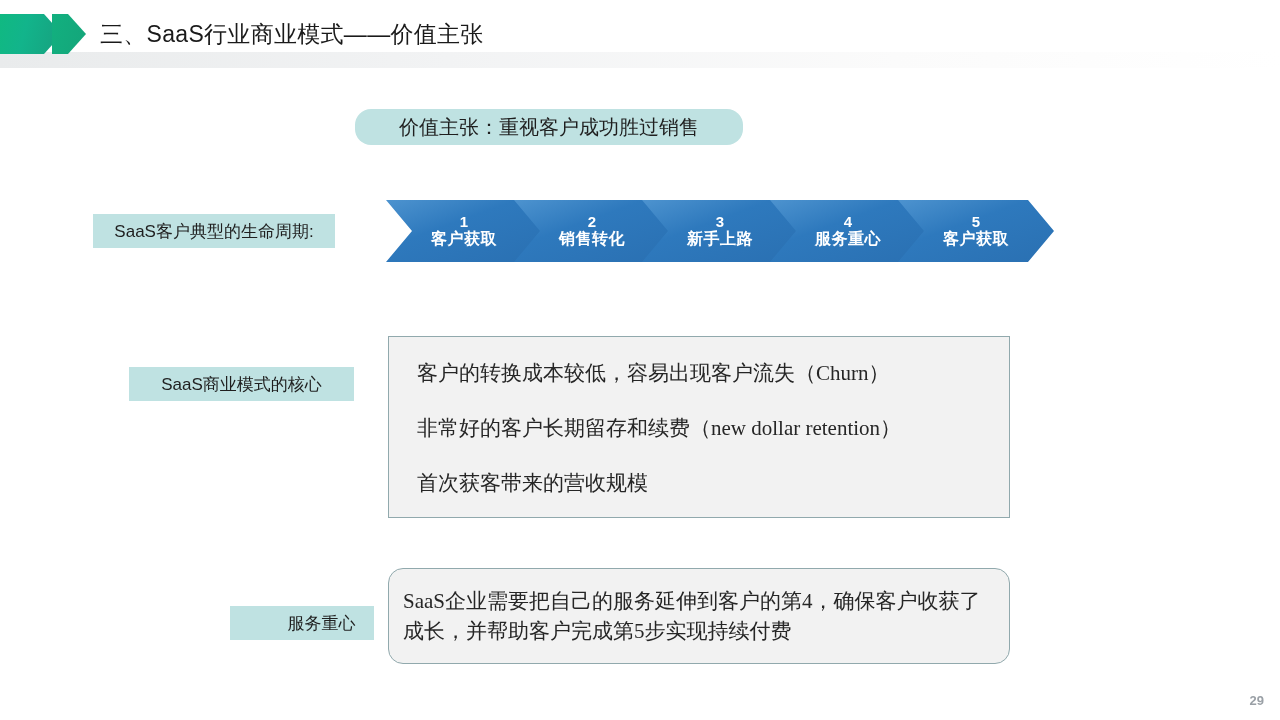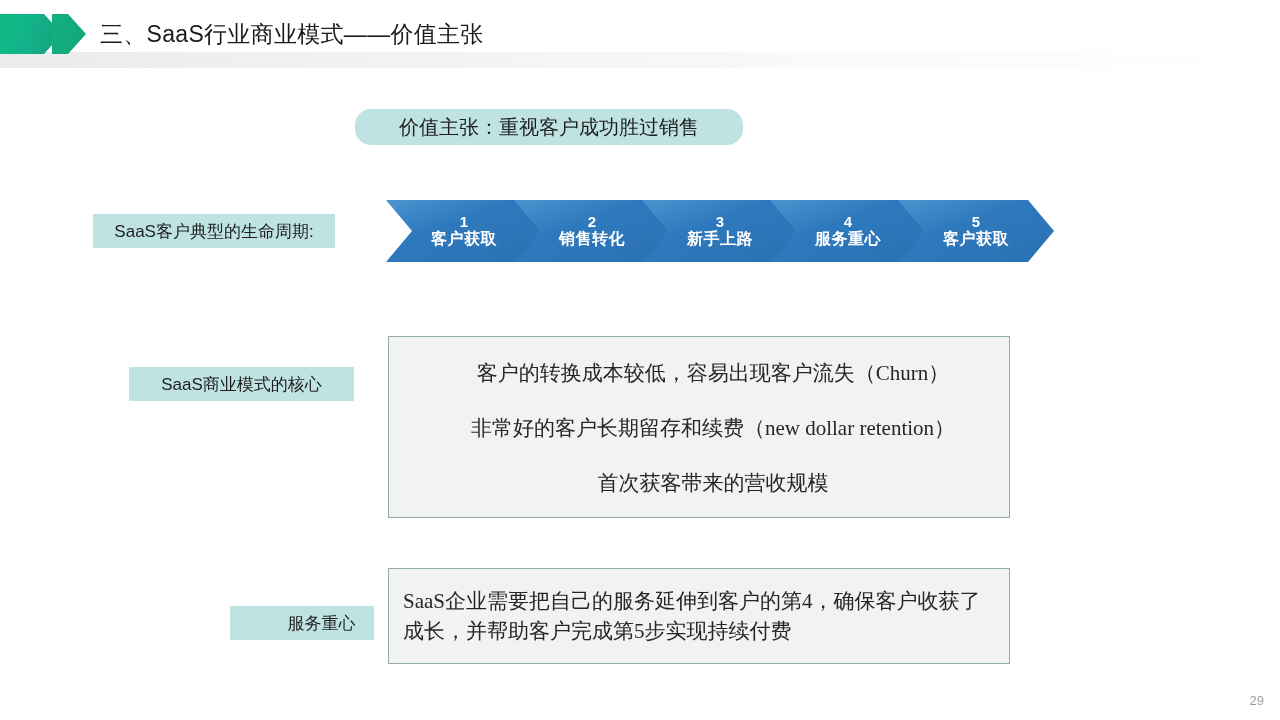--- a/index.html
+++ b/index.html
@@ -178,54 +178,54 @@
     background: #f2f2f2;
     border: 1px solid #91a9ad;
     box-sizing: border-box;
   }
   .box-core {
     left: 388px;
     top: 336px;
     width: 622px;
     height: 182px;
     padding: 22px 0 0 28px;
-    text-align: center;
   }
   .box-core .line {
     font-family: "Liberation Serif", "DejaVu Serif", serif;
     font-size: 21px;
     color: #262626;
     margin-bottom: 27px;
     white-space: nowrap;
   }
   .box-core .line:last-child {
     margin-bottom: 0;
   }
 
   .box-focus {
     left: 388px;
     top: 568px;
     width: 622px;
     height: 96px;
     padding: 17px 20px 0 14px;
+    border-radius: 15px;
   }
   .box-focus .ftext {
     font-family: "Liberation Serif", "DejaVu Serif", serif;
     font-size: 21px;
     color: #262626;
     line-height: 1.45;
   }
 
   
   .page-num {
     position: absolute;
     right: 16px;
     bottom: 12px;
     font-size: 13px;
-    font-weight: normal;
+    font-weight: bold;
     color: #9aa0a6;
   }
 </style>
 </head>
 <body>
 
 <div class="slide">
 
   <div class="header">
     <div class="header-band"></div>

